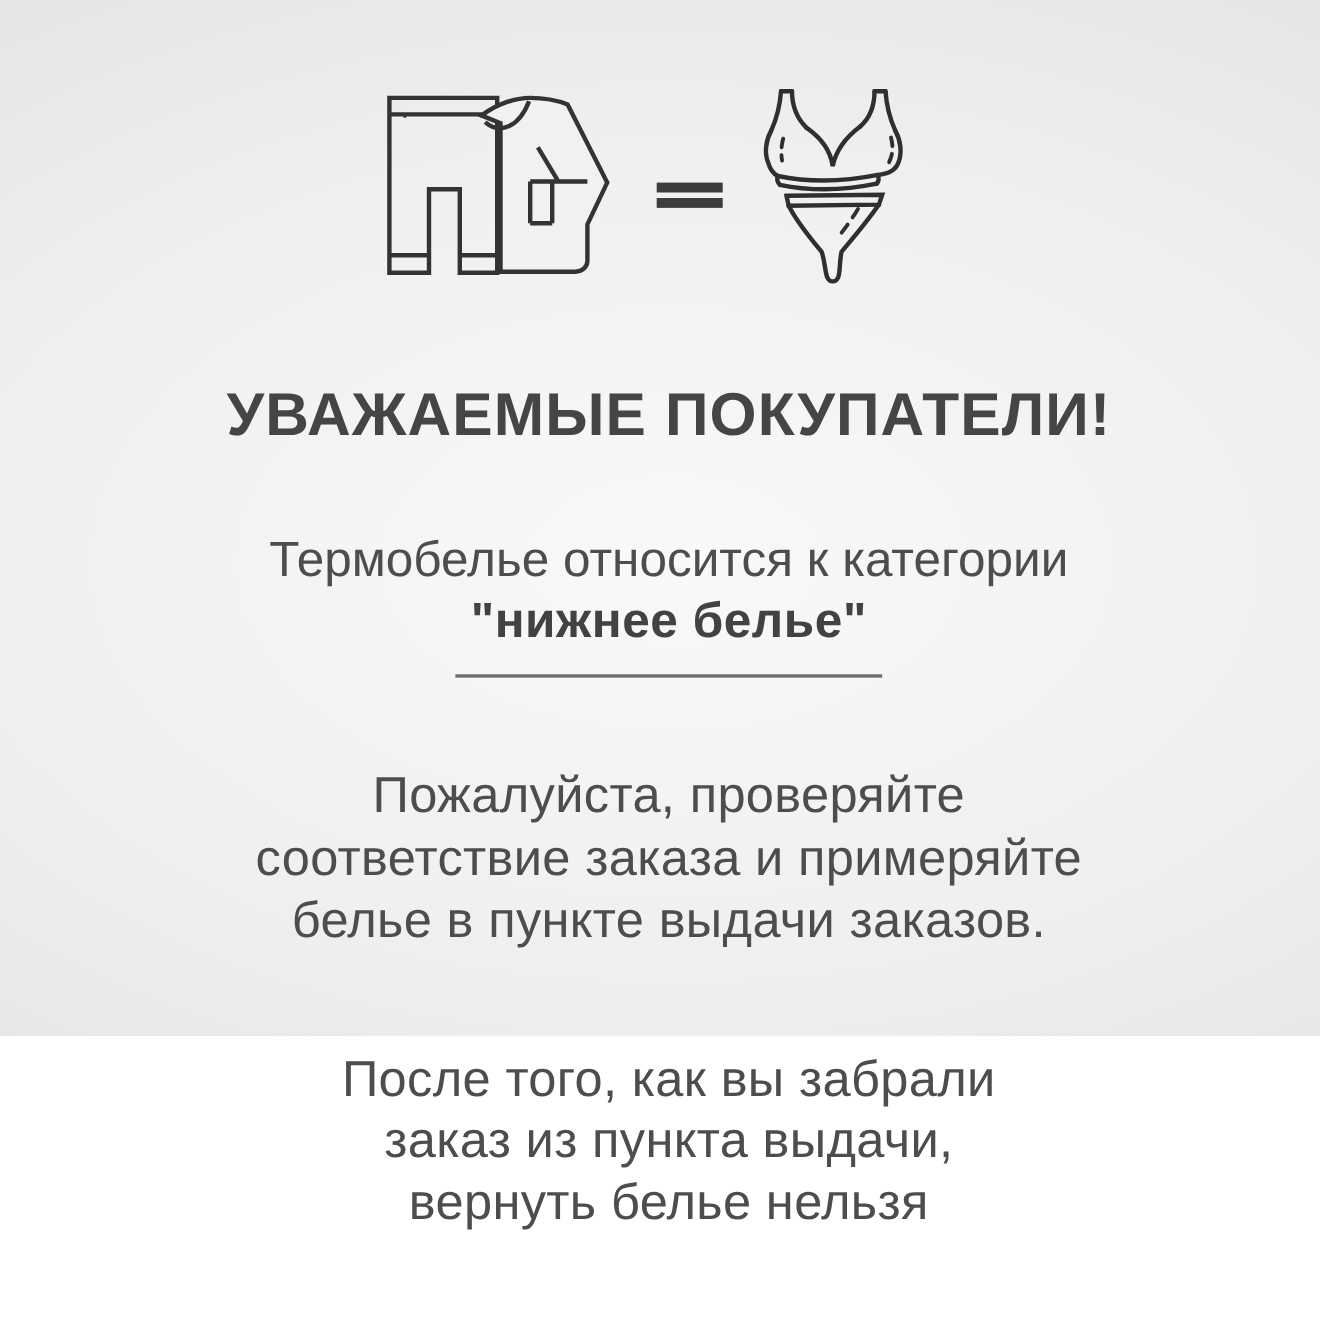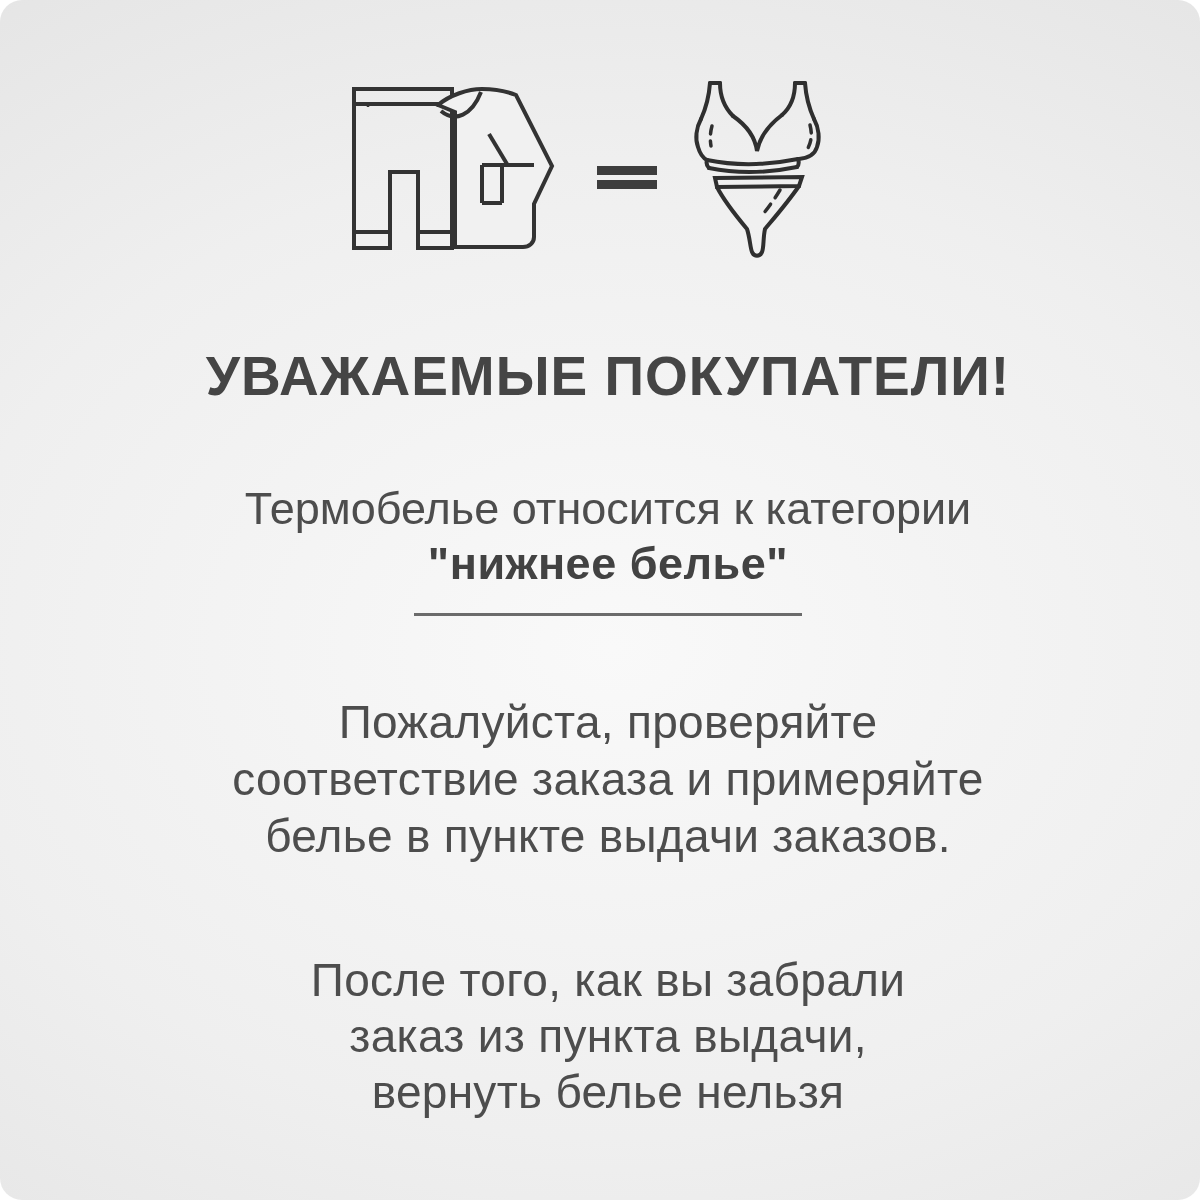--- a/index.html
+++ b/index.html
@@ -2,23 +2,22 @@
 <html><head>
 <meta charset="utf-8">
 <style>
   html,body{margin:0;padding:0;}
   body{
     width:1200px;height:1200px;
     font-family:"Liberation Sans","DejaVu Sans",sans-serif;
     overflow:hidden;
   }
   .canvas{
-    position:relative;width:1200px;height:1200px;
+    position:relative;width:1200px;height:942px;
     background:radial-gradient(115% 85% at 51% 54%, #f9f9f9 0%, #efefef 48%, #e4e4e4 82%, #dfdfdf 100%);
-    border-radius:22px;
   }
   svg{position:absolute;display:block;}
   .thermal-icon{left:330px;top:70px;width:240px;height:200px;}
   .lingerie-icon{left:680px;top:70px;width:200px;height:200px;}
   .equals{position:absolute;left:597px;top:166px;width:60px;}
   .equals .bar{display:block;width:60px;height:9px;background:#3d3d3d;}
   .equals .bar + .bar{margin-top:5px;}
   .text-layer{position:absolute;left:8px;top:0;width:1200px;height:1200px;pointer-events:none;}
   .poster-heading{
     position:absolute;top:346px;left:0;width:100%;margin:0;

